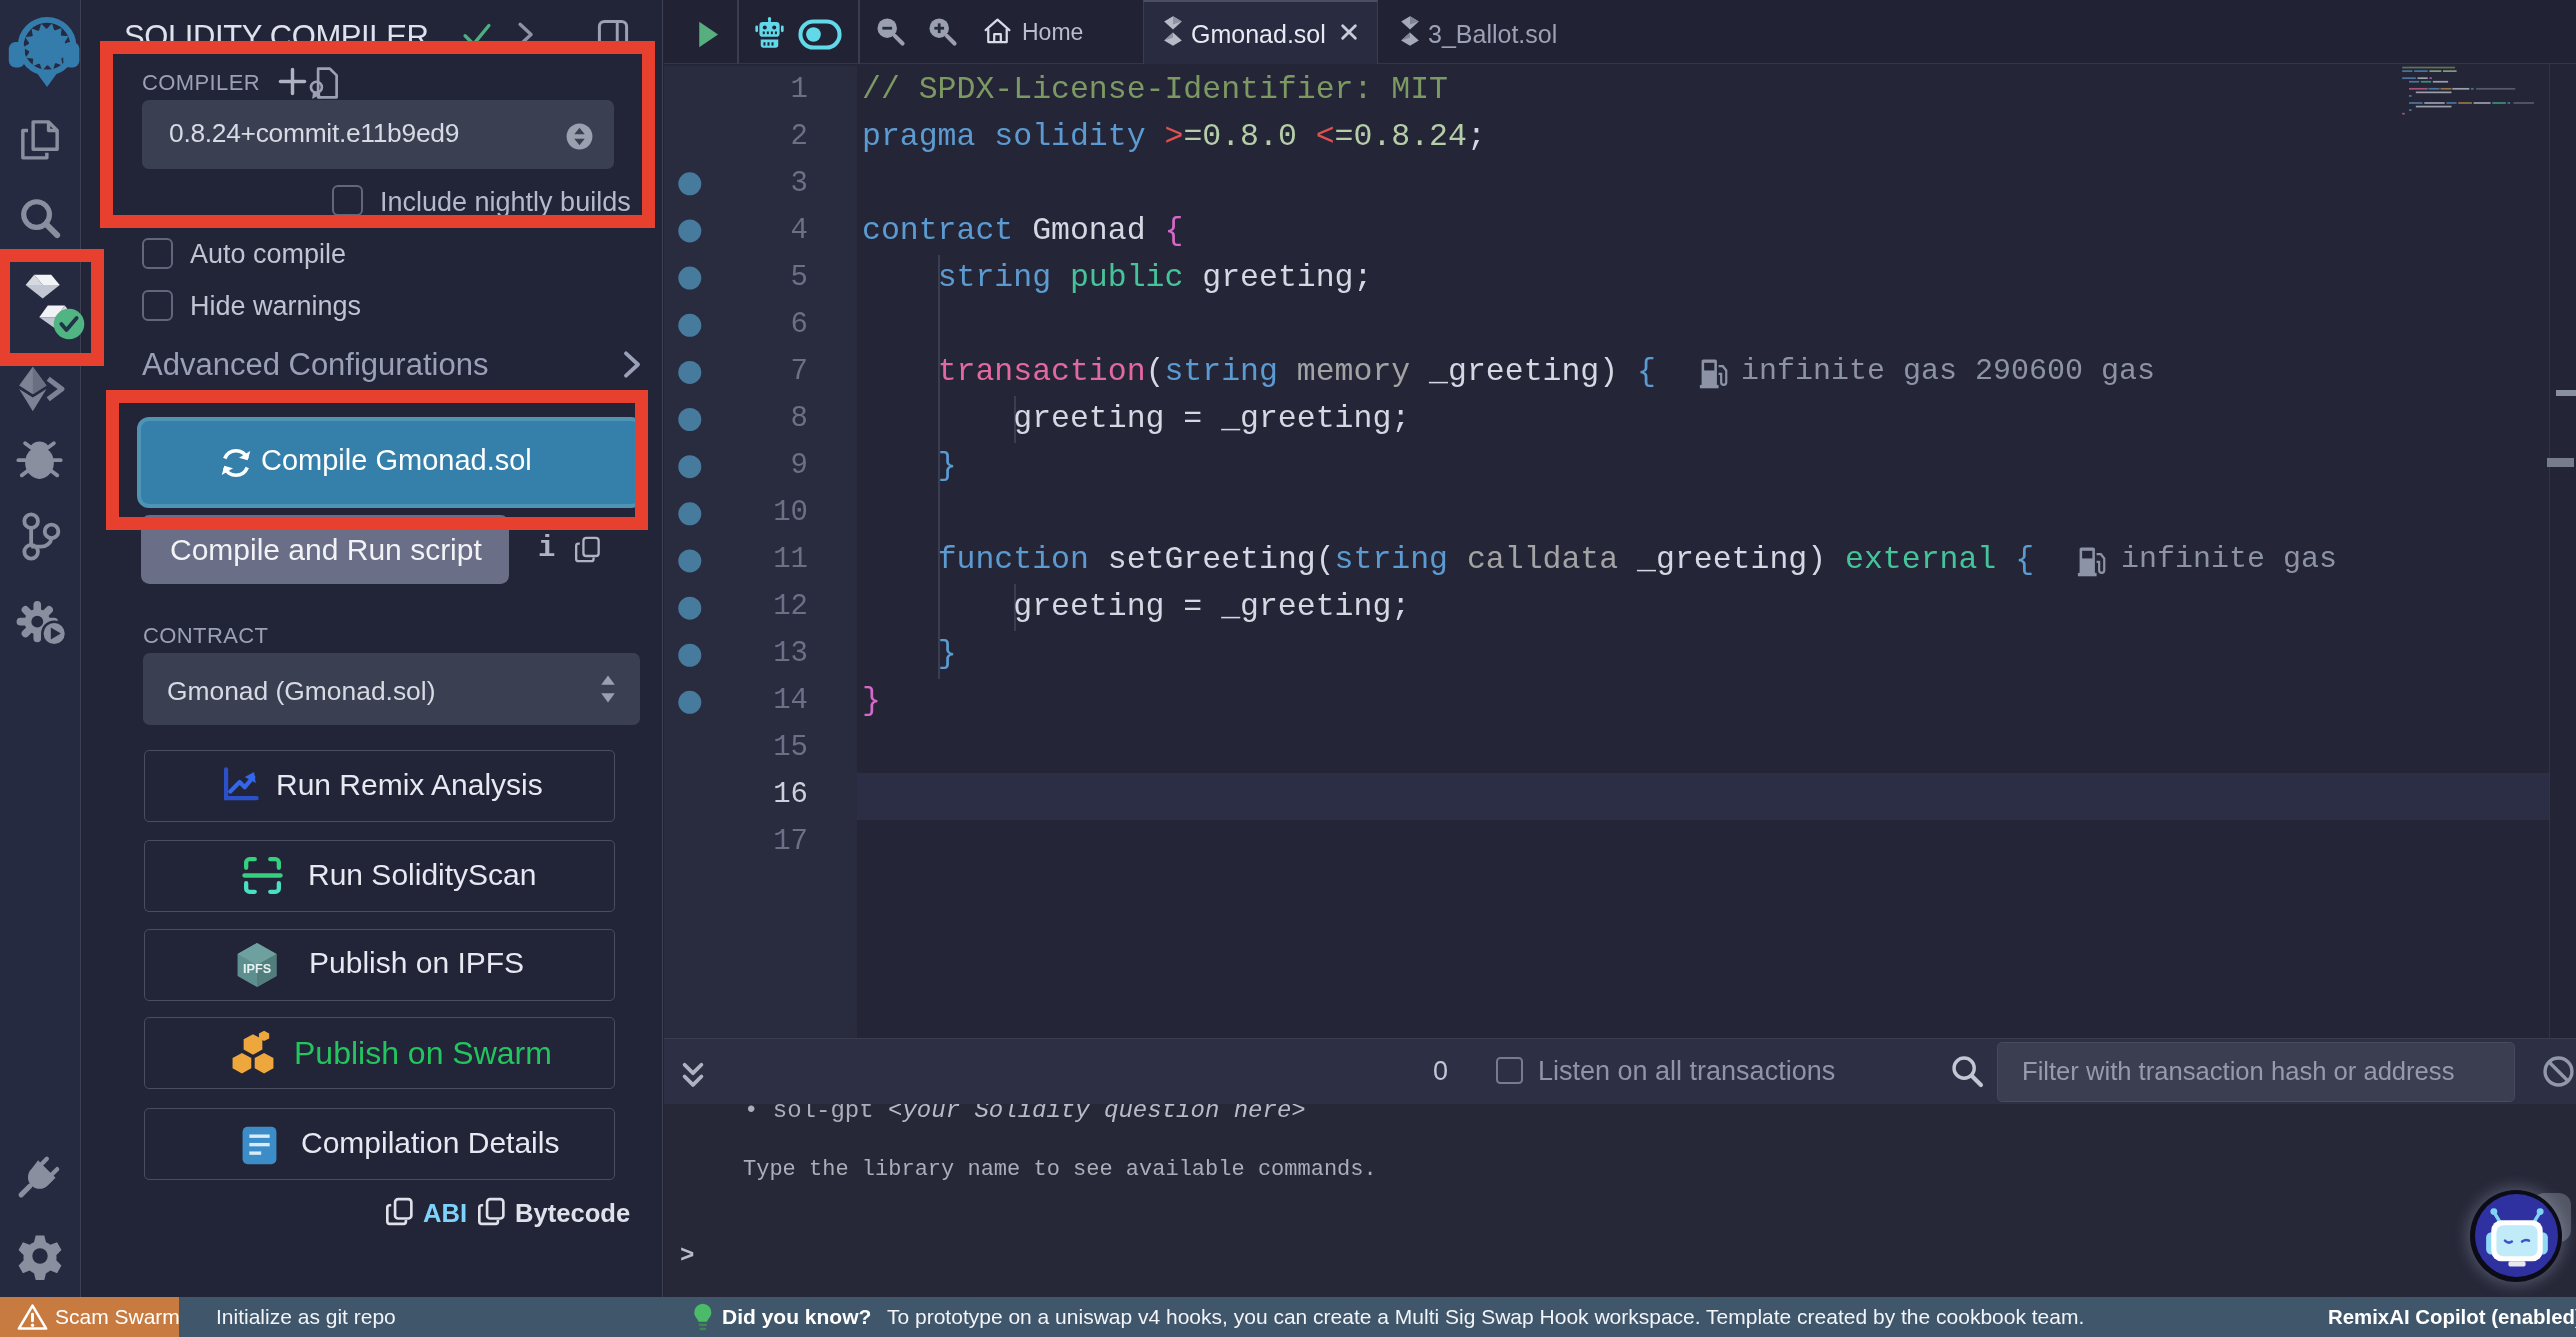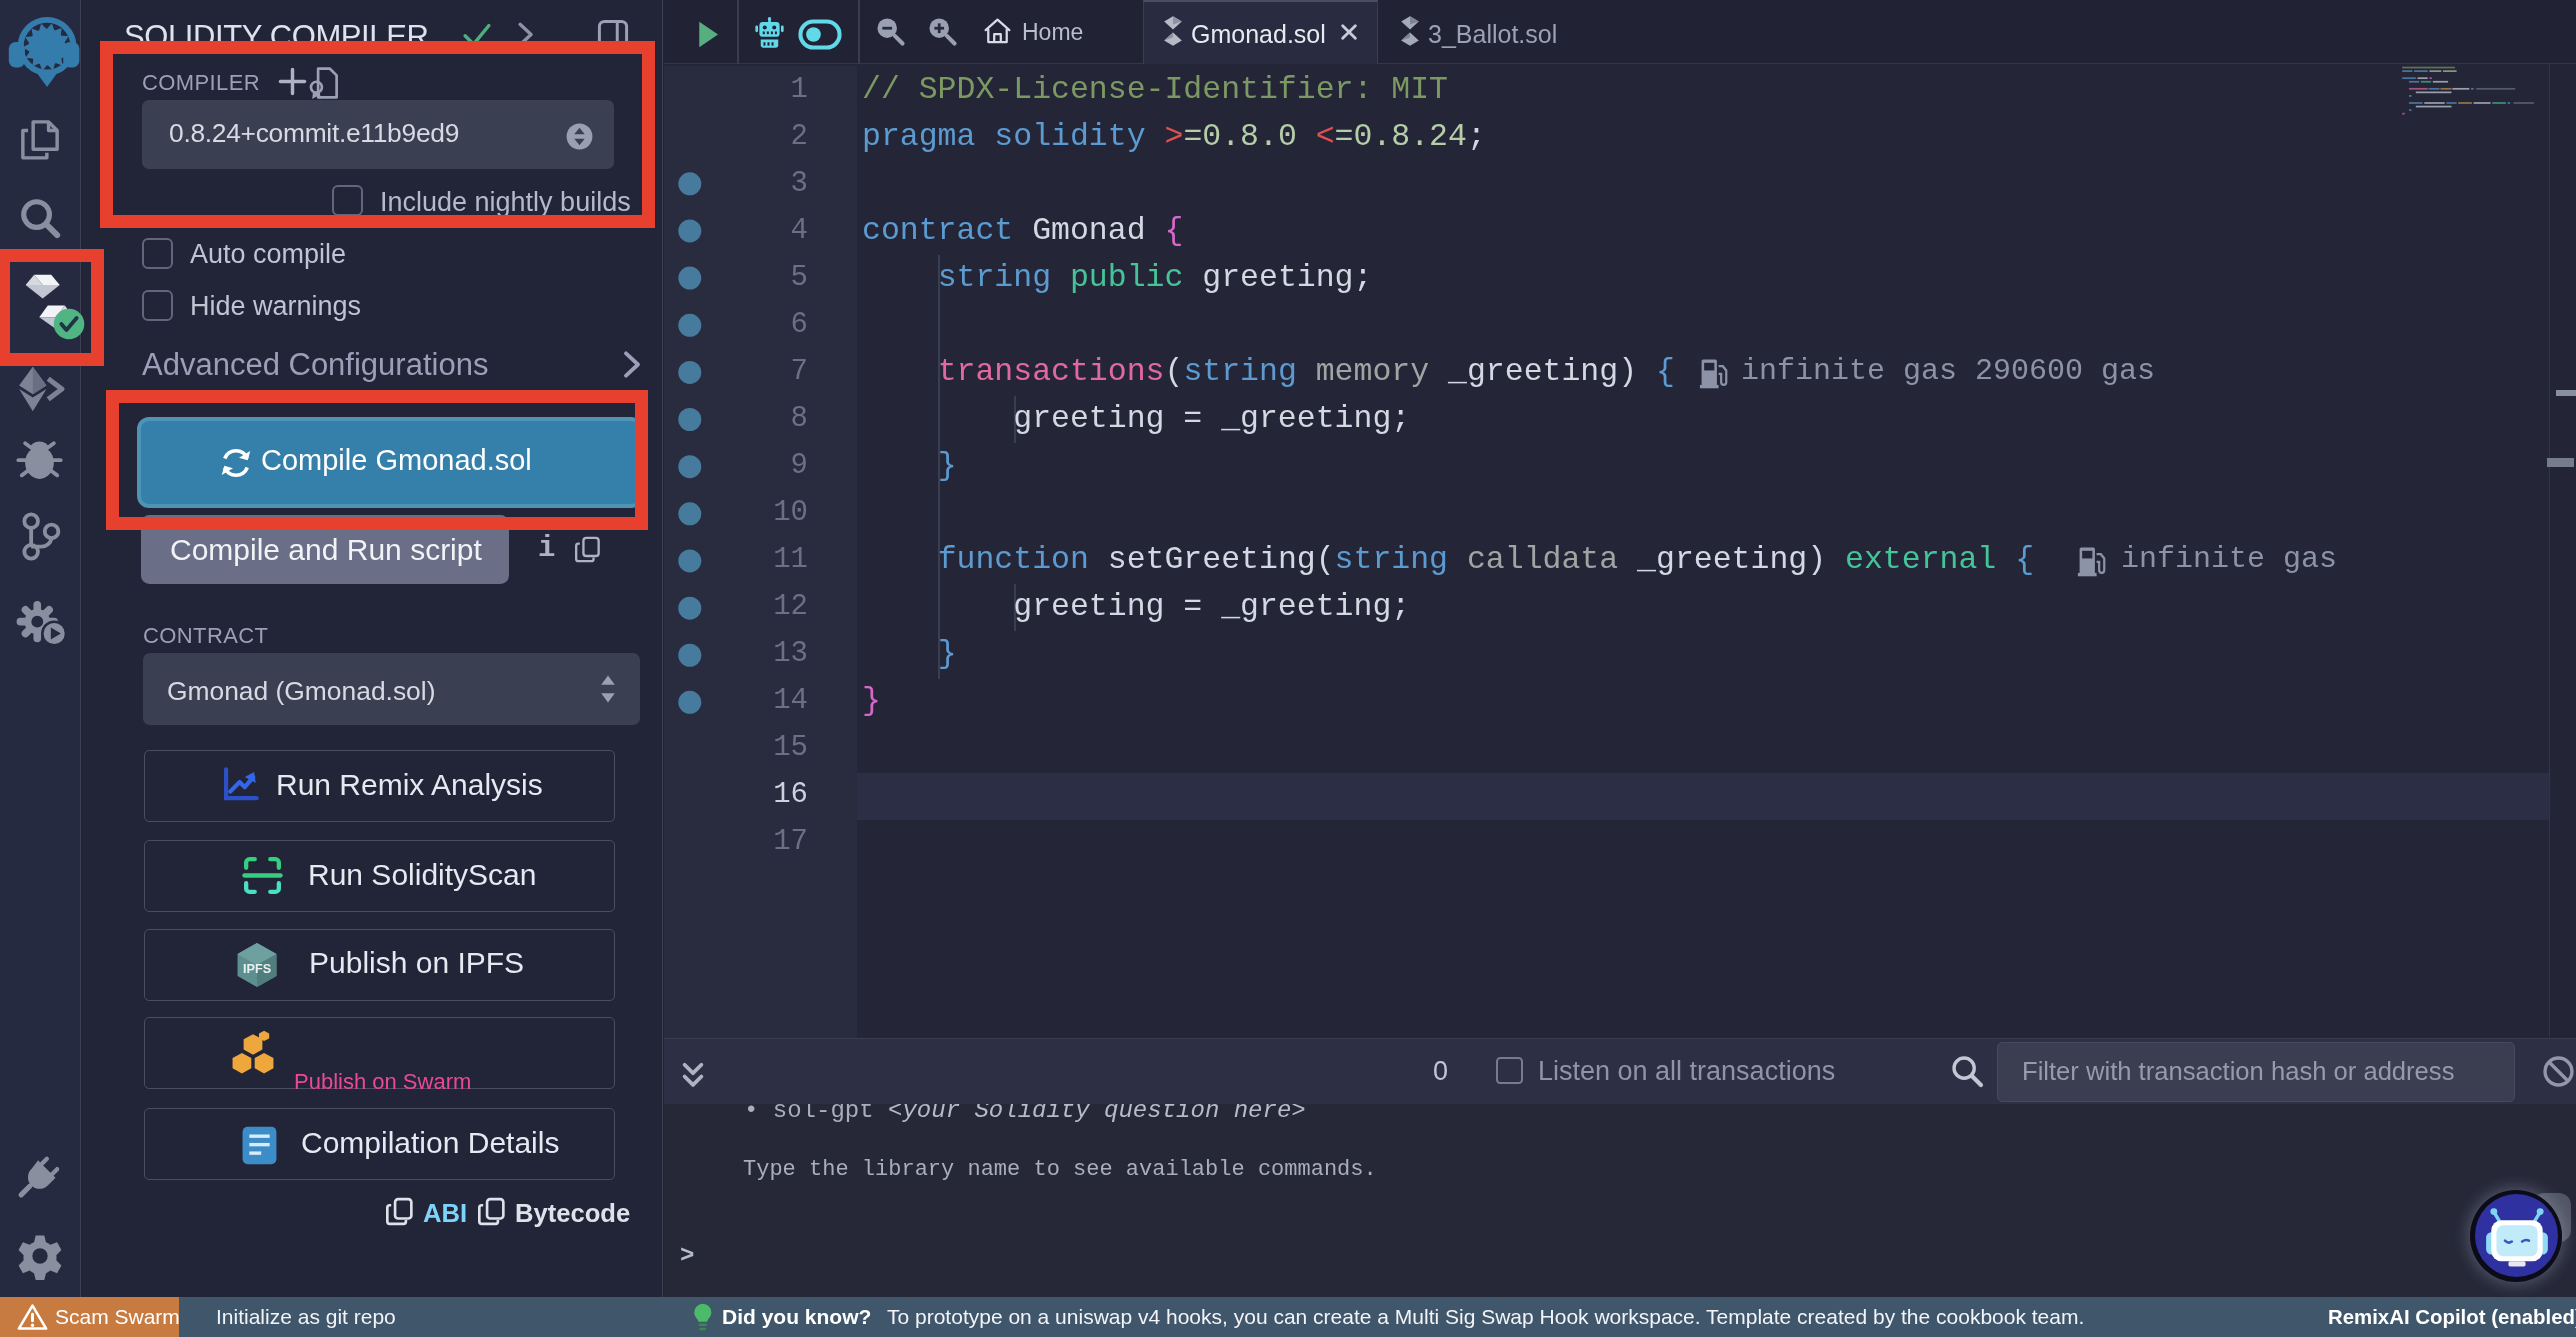--- a/index.html
+++ b/index.html
@@ -60,21 +60,21 @@
   <div class="abs" style="left:938px; top:255px; width:1.7px; height:424px; background:#3a3e52;"></div>
   <div class="abs" style="left:1014px; top:396px; width:1.7px; height:47px; background:#3a3e52;"></div>
   <div class="abs" style="left:1014px; top:584px; width:1.7px; height:47px; background:#3a3e52;"></div>
 
   <div id="code" class="abs mono" style="left:862px; top:66px; font-size:31.5px; line-height:47px; white-space:pre; color:#d4d8e2;"><span class="tc">// SPDX-License-Identifier: MIT</span>
 <span class="tk">pragma</span> <span class="tk">solidity</span> <span class="tr">&gt;</span><span class="tn">=0.8.0</span> <span class="tr">&lt;</span><span class="tn">=0.8.24</span>;
 
 <span class="tk">contract</span> Gmonad <span class="tp">{</span>
     <span class="tk">string</span> <span class="tg">public</span> greeting;
 
-    <span class="tpc">transactions</span>(<span class="tk">string</span> <span class="tgd">memory</span> _greeting) <span class="tk">{</span>
+    <span class="tpc">transaction</span>(<span class="tk">string</span> <span class="tgd">memory</span> _greeting) <span class="tk">{</span>
         greeting = _greeting;
     <span class="tk">}</span>
 
     <span class="tk">function</span> setGreeting(<span class="tk">string</span> <span class="tgd">calldata</span> _greeting) <span class="tg">external</span> <span class="tk">{</span>
         greeting = _greeting;
     <span class="tk">}</span>
 <span class="tp">}</span></div>
 
   <svg class="abs" width="29" height="34" viewBox="0 0 34 40" style="left:1699px; top:356px;">
     <rect x="3" y="4" width="18" height="32" rx="2" fill="#8d93a6"></rect>
@@ -254,21 +254,21 @@
   </svg>
   <div class="abs" style="left:309px; top:946px; font-size:30px; color:#e6e9f1;">Publish on IPFS</div>
 
   <div class="abs" style="left:144px; top:1017px; width:471px; height:72px; border:1.7px solid #4a4e61; border-radius:5.1px;"></div>
   <svg class="abs" width="46" height="48" viewBox="0 0 54 56" style="left:230px; top:1029px;">
     <path d="M27 6 L38 12 V24 L27 30 L16 24 V12 Z" fill="#eda73d"></path>
     <path d="M14 28 L25 34 V46 L14 52 L3 46 V34 Z" fill="#eda73d"></path>
     <path d="M40 28 L51 34 V46 L40 52 L29 46 V34 Z" fill="#eda73d"></path>
     <path d="M40 2 L46 5 V11 L40 14 L34 11 V5 Z" fill="#eda73d"></path>
   </svg>
-  <div class="abs" style="left:294px; top:1069px; font-size:22px; color:#ec4899;">Publish on Swarm</div>
+  <div class="abs" style="left:294px; top:1035px; font-size:32px; color:#22c55e;">Publish on Swarm</div>
 
   <div class="abs" style="left:144px; top:1108px; width:471px; height:72px; border:1.7px solid #4a4e61; border-radius:5.1px;"></div>
   <svg class="abs" width="39" height="43" viewBox="0 0 46 50" style="left:240px; top:1124px;">
       <rect x="3" y="3" width="40" height="44" rx="6" fill="#3c8cc8"></rect>
       <line x1="11" y1="14" x2="35" y2="14" stroke="#d8ecf8" stroke-width="4"></line>
       <line x1="11" y1="24" x2="35" y2="24" stroke="#d8ecf8" stroke-width="4"></line>
       <line x1="11" y1="34" x2="25" y2="34" stroke="#d8ecf8" stroke-width="4"></line>
     </svg>
   <div class="abs" style="left:301px; top:1126px; font-size:30px; color:#e6e9f1;">Compilation Details</div>
 

